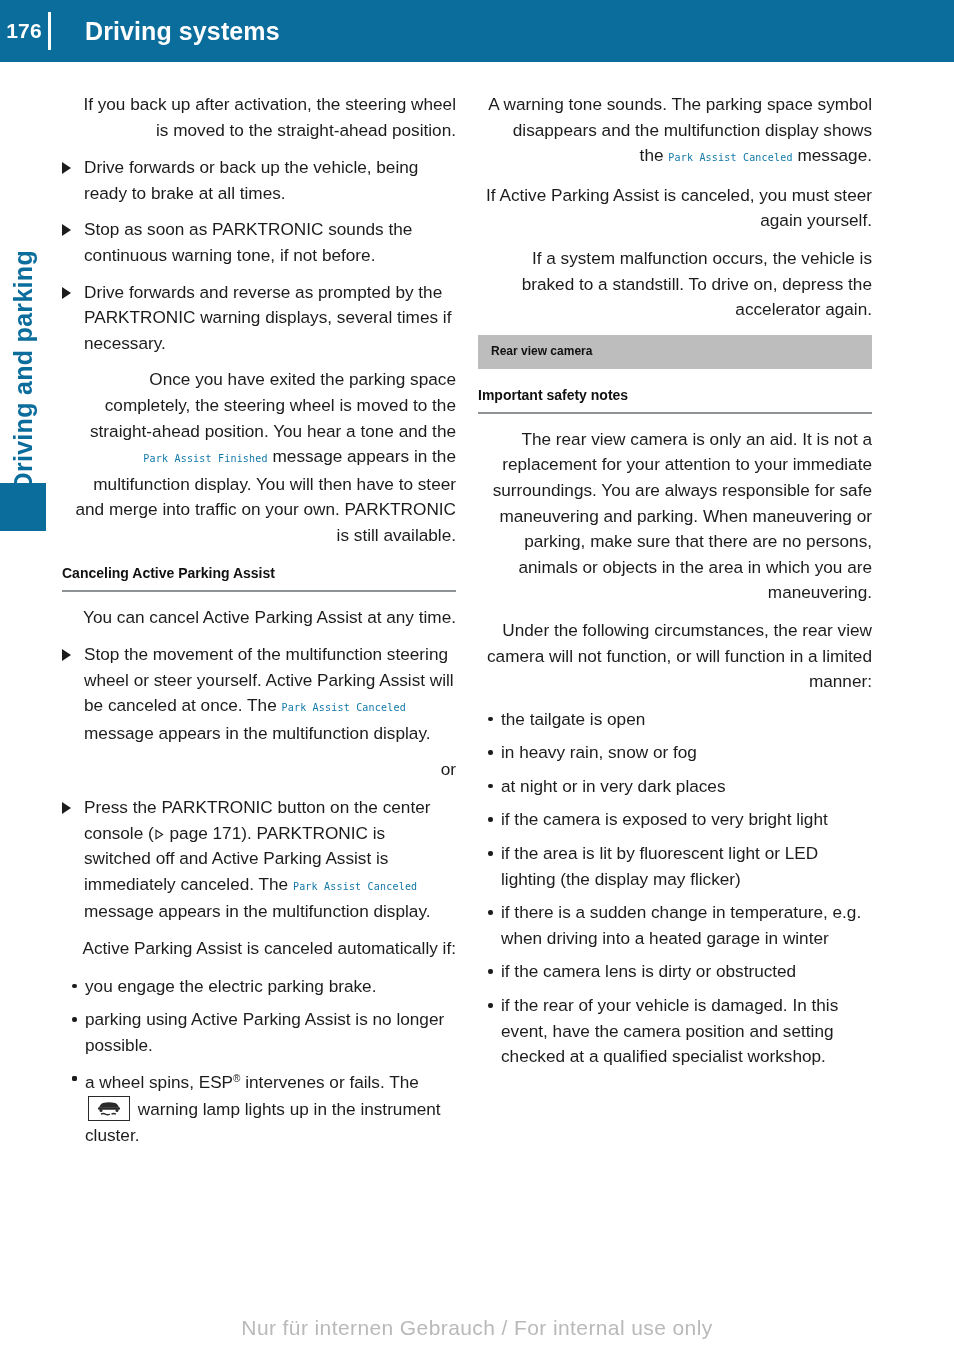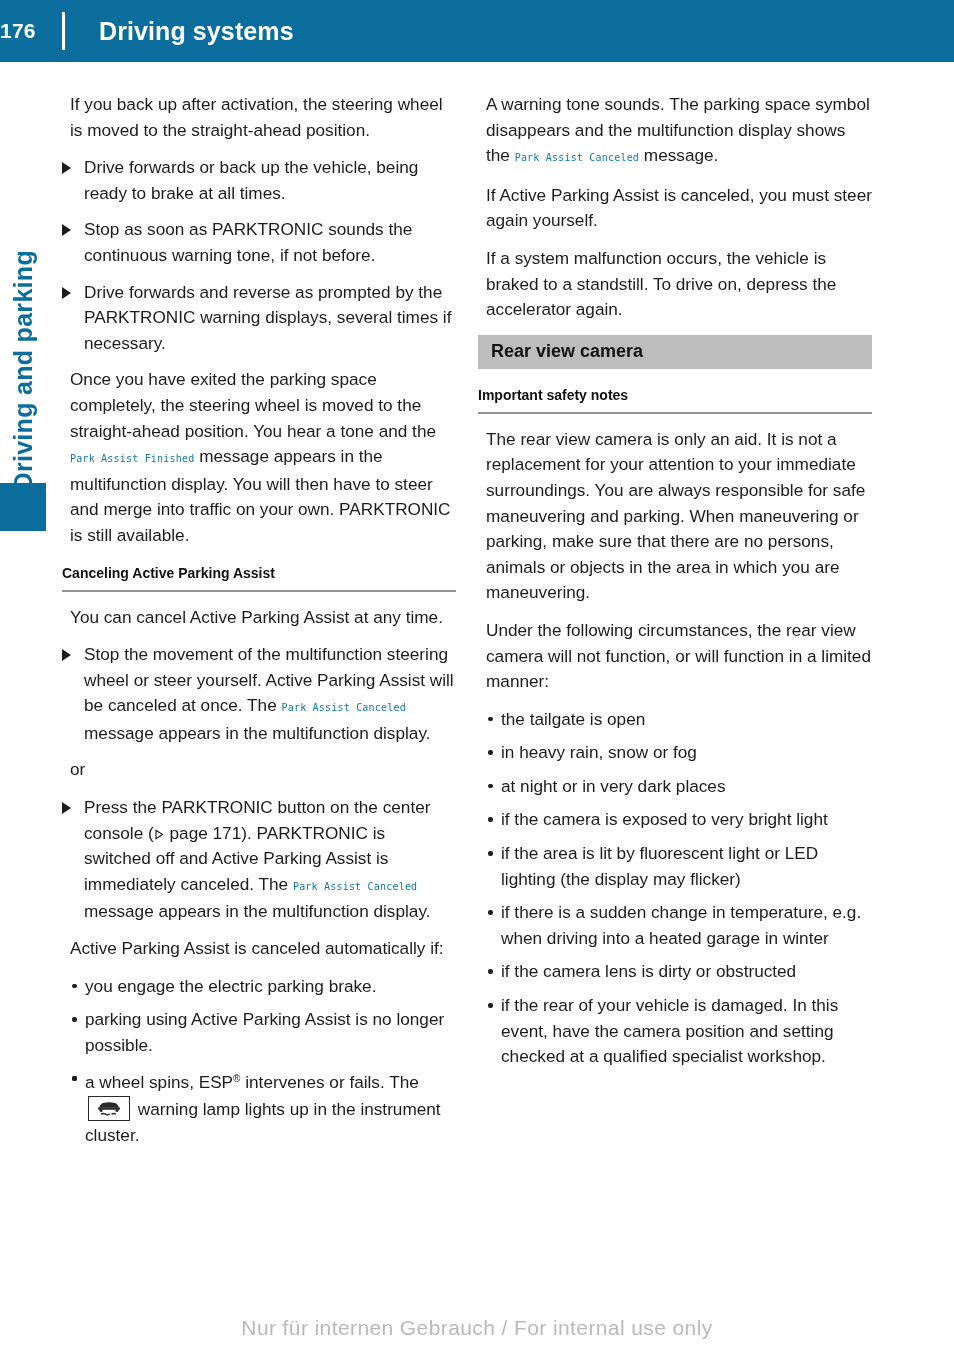--- a/index.html
+++ b/index.html
@@ -18,22 +18,22 @@
   
   .header {
     position: absolute;
     left: 0; top: 0;
     width: 954px; height: 62px;
     background: #0b6d9c;
     display: flex;
     align-items: center;
   }
   .header-page {
-    width: 62px;
-    text-align: left;
+    width: 48px;
+    text-align: center;
     color: #ffffff;
     font-size: 21px;
     font-weight: bold;
     letter-spacing: 0.2px;
   }
   .header-rule {
     width: 3px;
     height: 38px;
     background: #ffffff;
   }
@@ -75,21 +75,21 @@
     position: absolute;
     top: 92px;
     width: 394px;
     font-size: 17.2px;
     line-height: 25.6px;
     color: #1c1c1c;
   }
   .col-left  { left: 62px; }
   .col-right { left: 478px; }
 
-  p { margin: 0 0 12px 8px; }
+  p { margin: 0 0 12px 8px; text-align: right; }
 
   
   .step {
     position: relative;
     padding-left: 22px;
     margin: 0 0 11px 0;
   }
   .step .tri {
     position: absolute;
     left: 0; top: 7px;
@@ -110,21 +110,21 @@
     left: 4px; top: 10px;
     width: 4.5px; height: 4.5px;
     border-radius: 50%;
     background: #1c1c1c;
   }
   .bullets { margin: 2px 0 12px 6px; }
 
   
   .section-band {
     background: #bdbdbd;
-    font-size: 18px;
+    font-size: 12px;
     font-weight: bold;
     color: #111;
     padding: 6px 0 7px 13px;
     margin: 12px 0 14px 0;
     line-height: 21px;
   }
   .subhead {
     font-size: 14px;
     font-weight: bold;
     color: #111;

